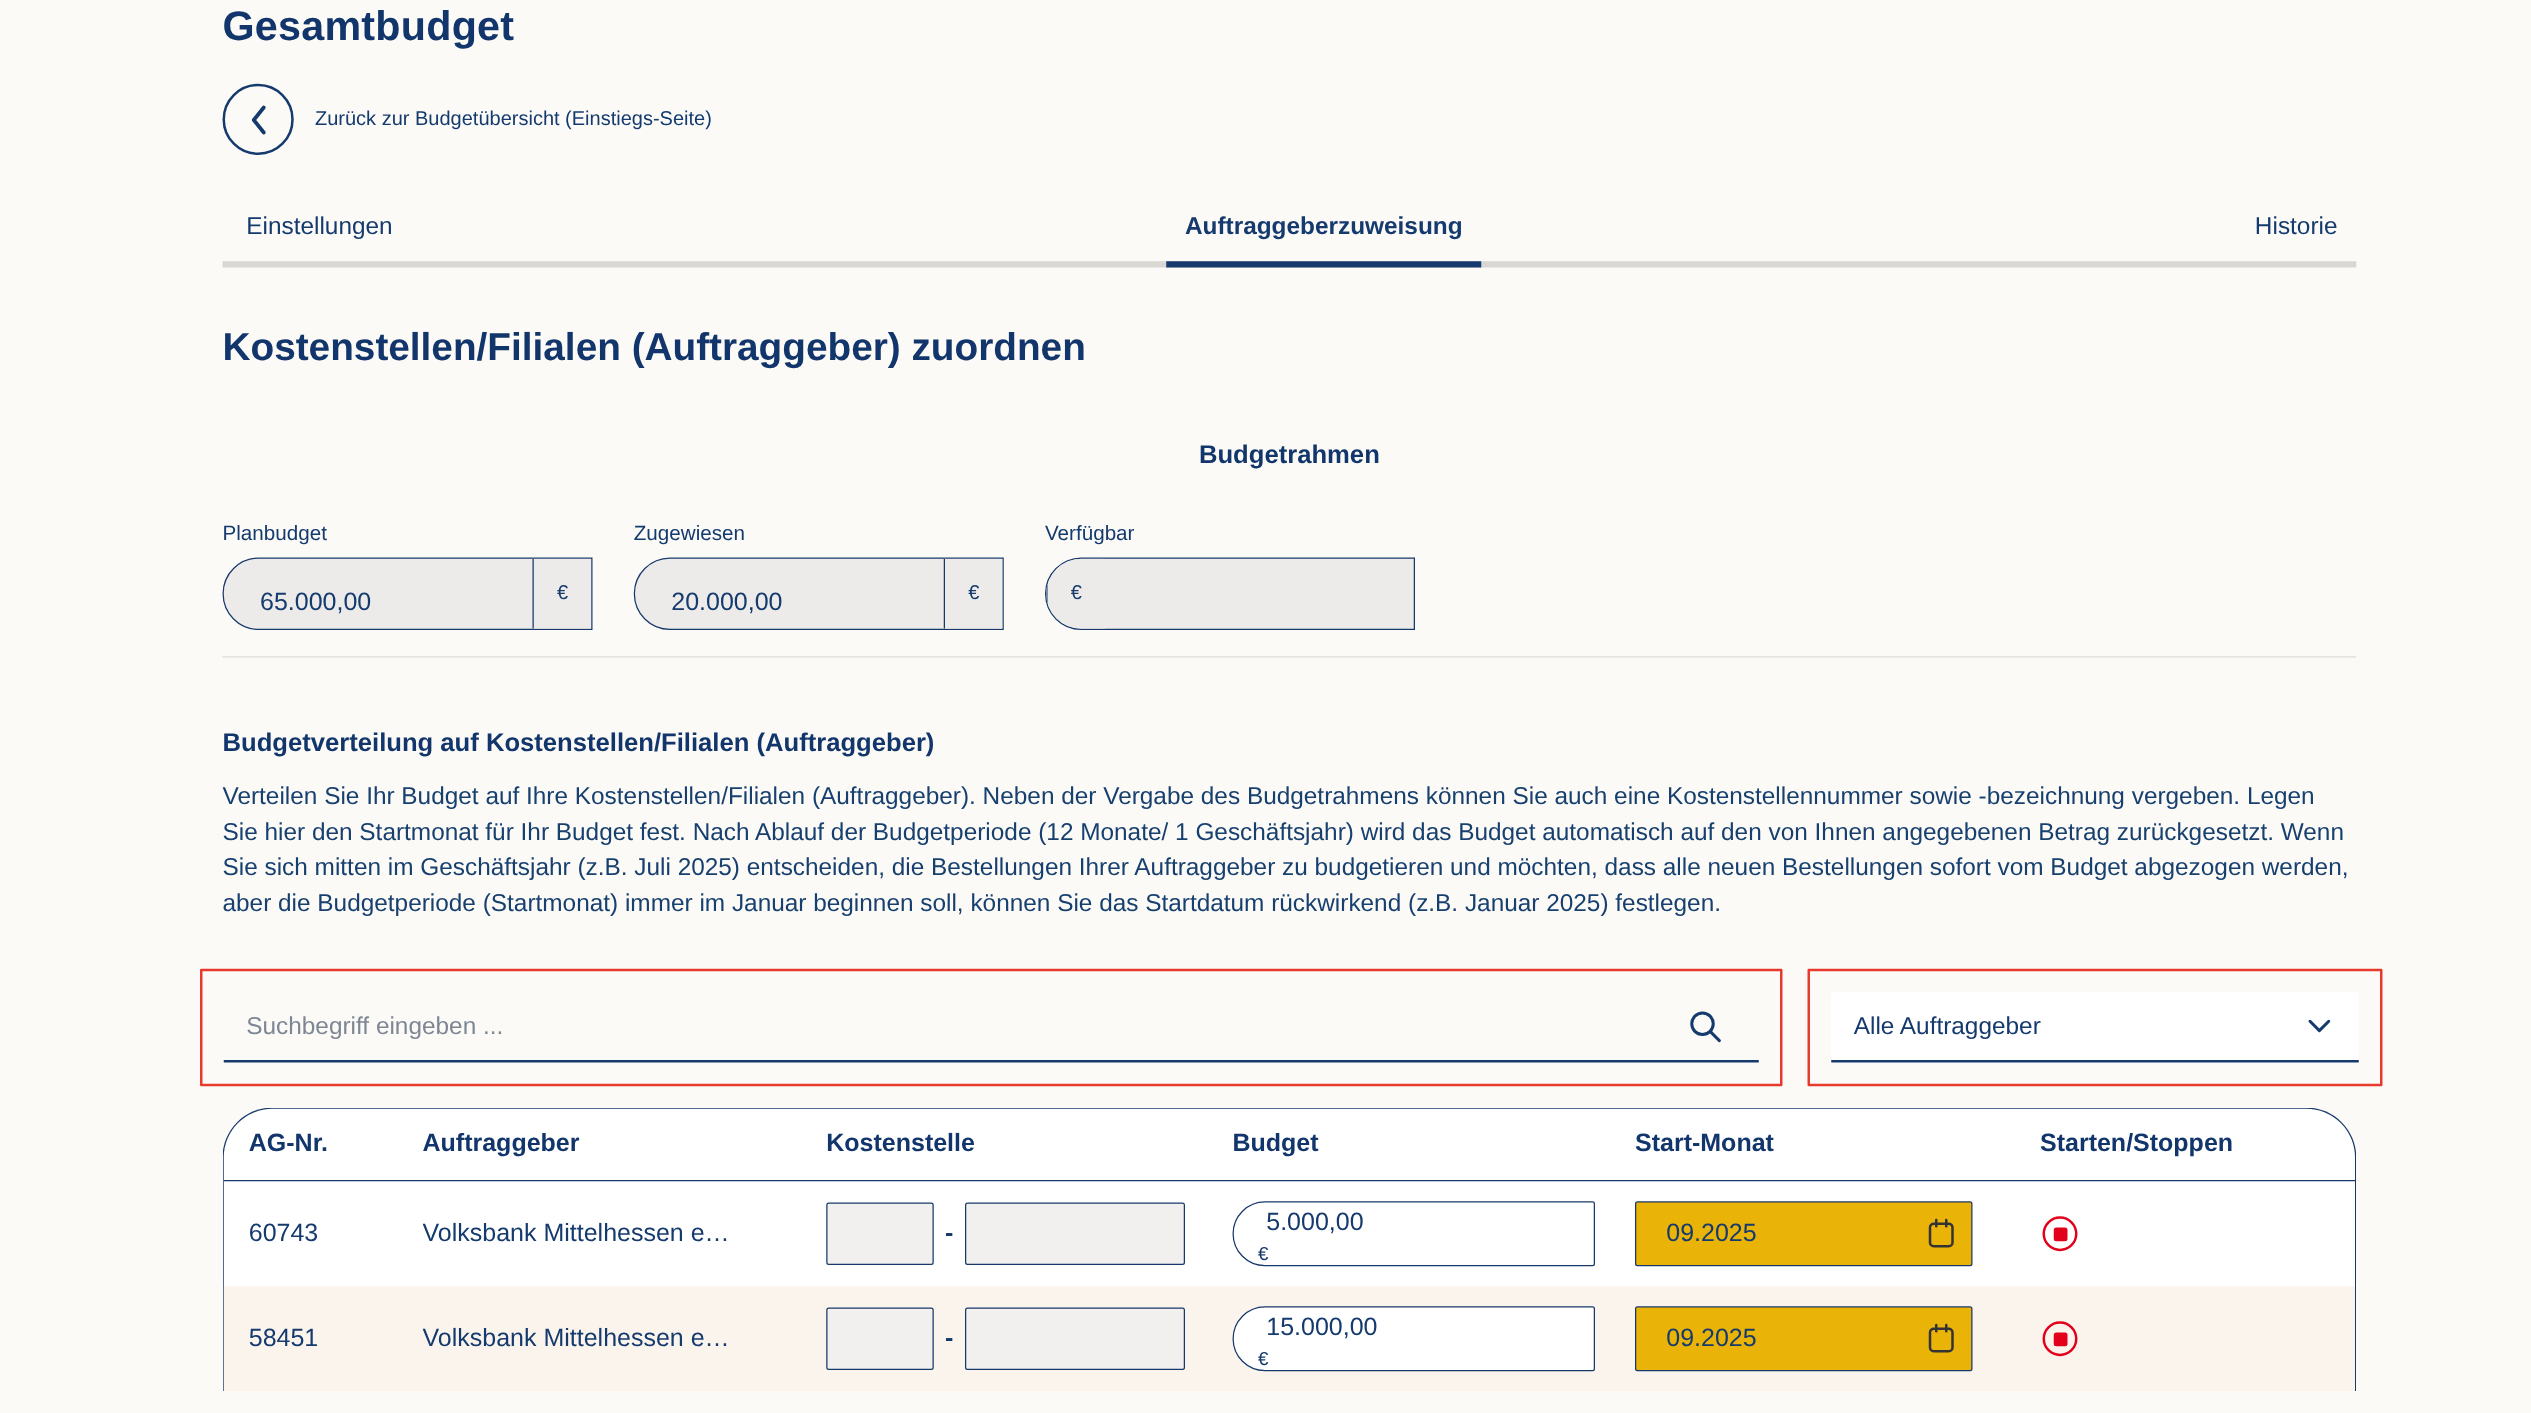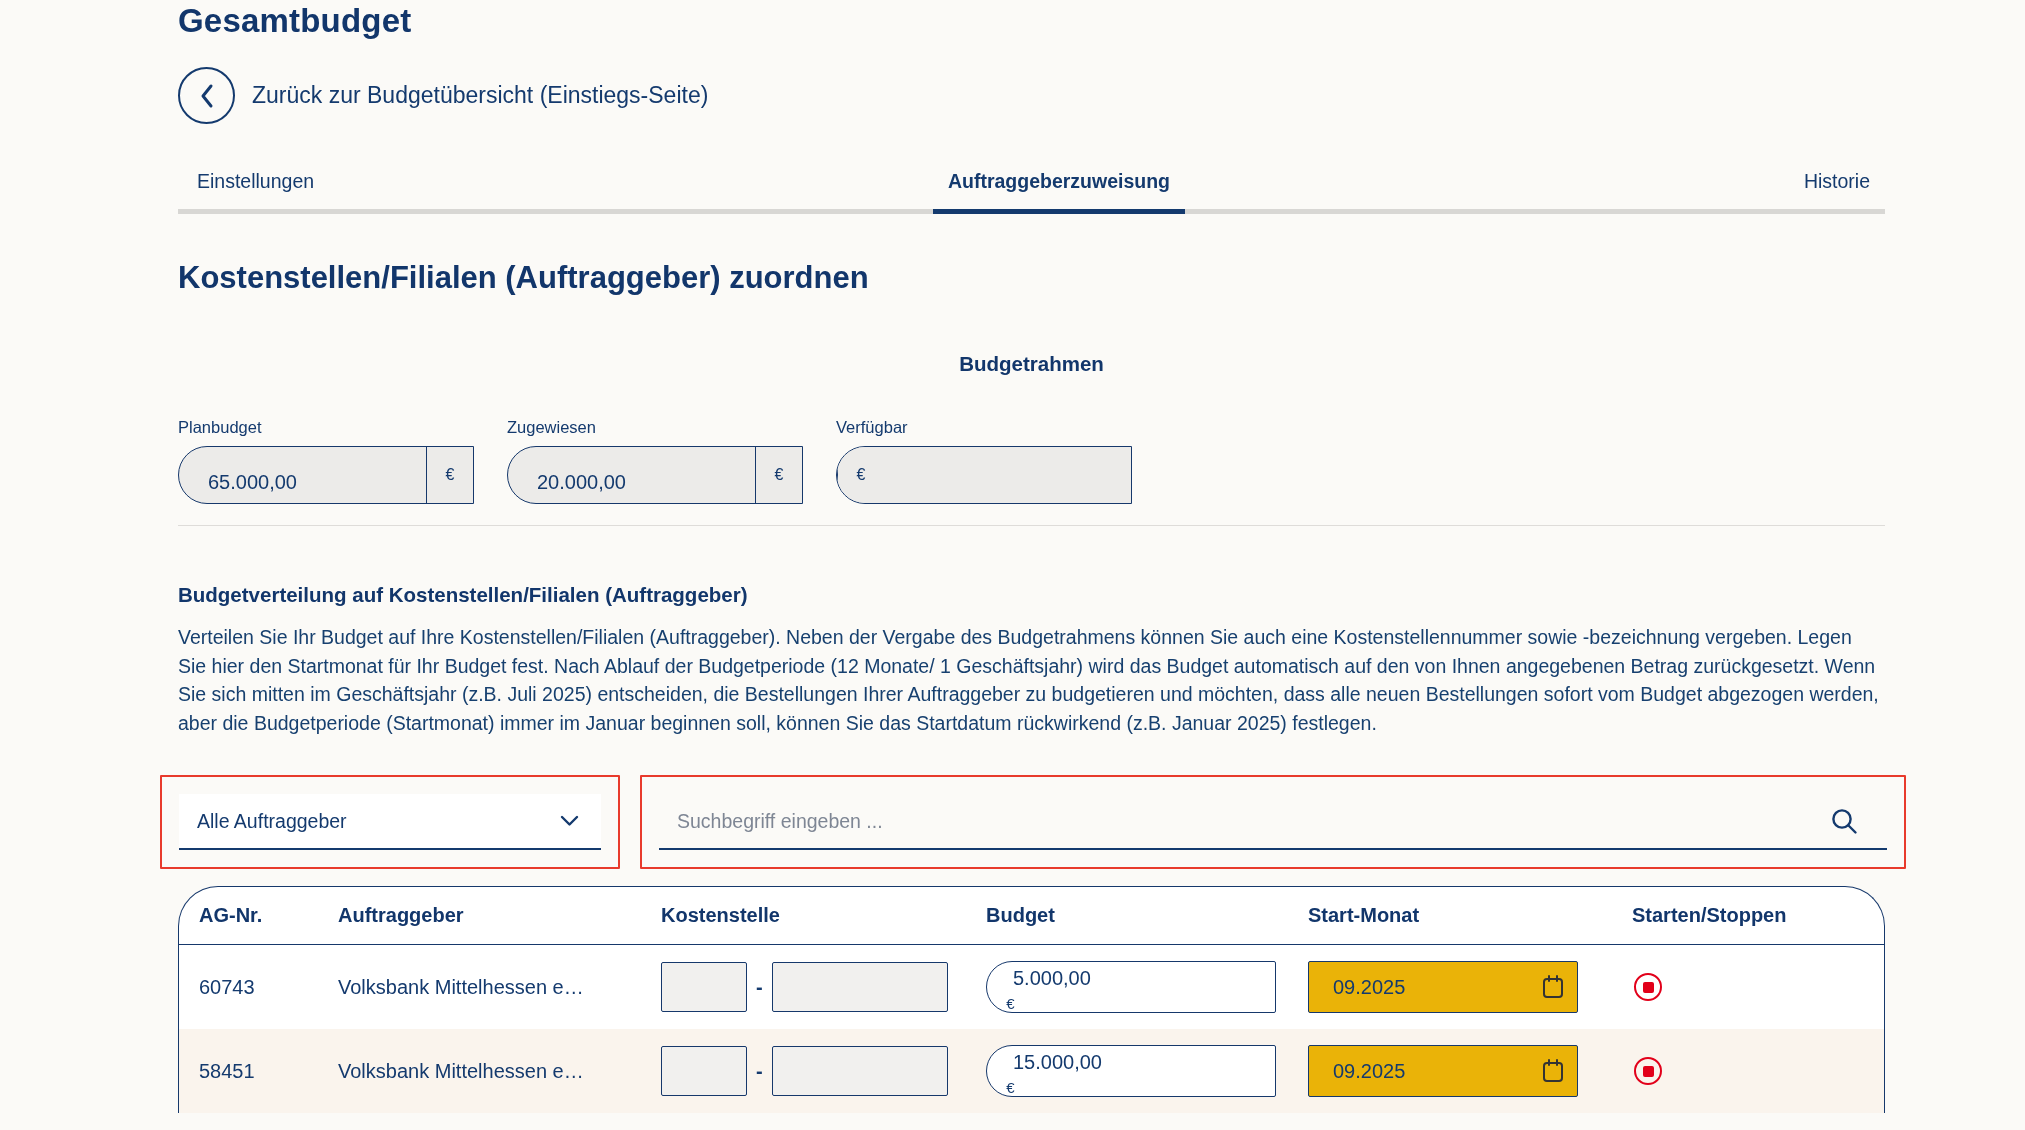--- a/index.html
+++ b/index.html
@@ -13,21 +13,21 @@
   .content { padding:2px 0 0 178px; width:1885px; }
 
   h1.page-title { margin:0; font-size:33px; font-weight:bold; color:#12366b; letter-spacing:.2px; }
 
   .back-row { display:flex; align-items:center; margin-top:27px; cursor:pointer; }
   .back-circle {
     width:57px; height:57px; border:2.5px solid #143a6e; border-radius:50%;
     display:flex; align-items:center; justify-content:center; flex:0 0 auto;
     background:transparent;
   }
-  .back-label { margin-left:17px; font-size:23px; color:#143a6e; }
+  .back-label { margin-left:17px; font-size:16px; color:#143a6e; }
 
   .tabs { display:flex; gap:21px; margin-top:46px; border-bottom:5px solid #d8d7d4; padding-left:4px; width:1707px;justify-content:space-between; }
   .tab { position:relative; padding:0 15px 16px 15px; font-size:19.5px; color:#143a6e; cursor:pointer; white-space:nowrap; }
   .tab.active { font-weight:bold; }
   .tab.active::after { content:""; position:absolute; left:0; right:0; bottom:-5px; height:5px; background:#143a6e; }
 
   h2.section-heading { margin:46px 0 0 0; font-size:31px; font-weight:bold; color:#12366b; }
 
   h3.sub-title { margin:56px 0 0 0; font-size:20.5px; font-weight:bold; color:#12366b;text-align:center; }
 
@@ -165,33 +165,33 @@
     </div>
   </div>
 
   <hr class="divider">
 
   <h3 class="verteilung-title">Budgetverteilung auf Kostenstellen/Filialen (Auftraggeber)</h3>
   <p class="desc">Verteilen Sie Ihr Budget auf Ihre Kostenstellen/Filialen (Auftraggeber). Neben der Vergabe des Budgetrahmens können Sie auch eine Kostenstellennummer sowie -bezeichnung vergeben. Legen Sie hier den Startmonat für Ihr Budget fest. Nach Ablauf der Budgetperiode (12 Monate/ 1 Geschäftsjahr) wird das Budget automatisch auf den von Ihnen angegebenen Betrag zurückgesetzt. Wenn Sie sich mitten im Geschäftsjahr (z.B. Juli 2025) entscheiden, die Bestellungen Ihrer Auftraggeber zu budgetieren und möchten, dass alle neuen Bestellungen sofort vom Budget abgezogen werden, aber die Budgetperiode (Startmonat) immer im Januar beginnen soll, können Sie das Startdatum rückwirkend (z.B. Januar 2025) festlegen.</p>
 
   <div class="filter-row">
     <div class="red-box">
-      <div class="dropdown">
-        <span>Alle Auftraggeber</span>
-        <svg width="19" height="12" viewBox="0 0 19 12">
-          <polyline points="2,2 9.5,9.5 17,2" fill="none" stroke="#143a6e" stroke-width="2.4" stroke-linecap="round" stroke-linejoin="round"></polyline>
-        </svg>
-      </div>
-    </div>
-    <div class="red-box">
       <div class="searchbar">
         <input type="text" placeholder="Suchbegriff eingeben ..." style="">
         <svg width="30" height="30" viewBox="0 0 30 30">
           <circle cx="13" cy="13" r="8.6" fill="none" stroke="#143a6e" stroke-width="2.4"></circle>
           <line x1="19.5" y1="19.5" x2="26.5" y2="26.5" stroke="#143a6e" stroke-width="2.4" stroke-linecap="round"></line>
+        </svg>
+      </div>
+    </div>
+    <div class="red-box">
+      <div class="dropdown">
+        <span>Alle Auftraggeber</span>
+        <svg width="19" height="12" viewBox="0 0 19 12">
+          <polyline points="2,2 9.5,9.5 17,2" fill="none" stroke="#143a6e" stroke-width="2.4" stroke-linecap="round" stroke-linejoin="round"></polyline>
         </svg>
       </div>
     </div>
   </div>
 
   <div class="card">
 
     <div class="trow thead">
       <div class="th">AG-Nr.</div>
       <div class="th">Auftraggeber</div>

